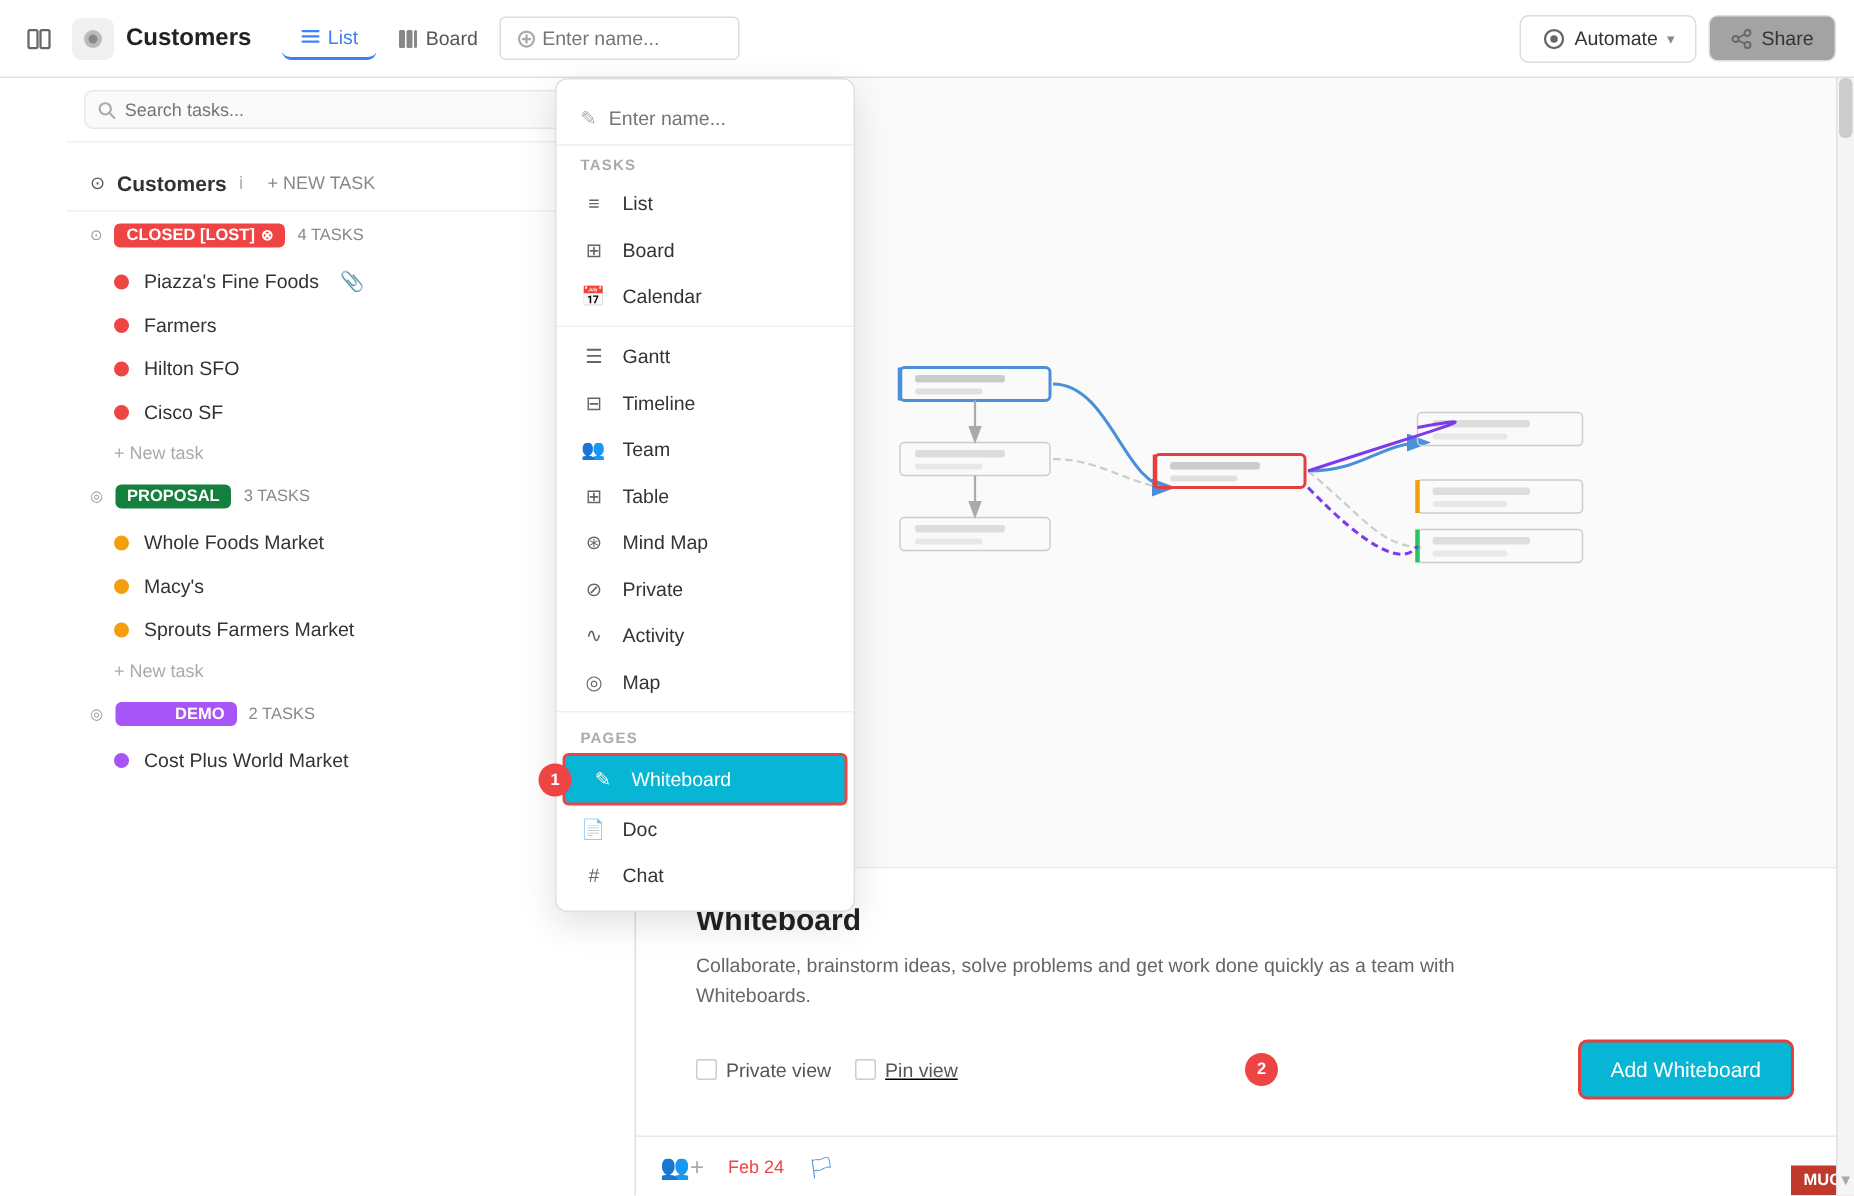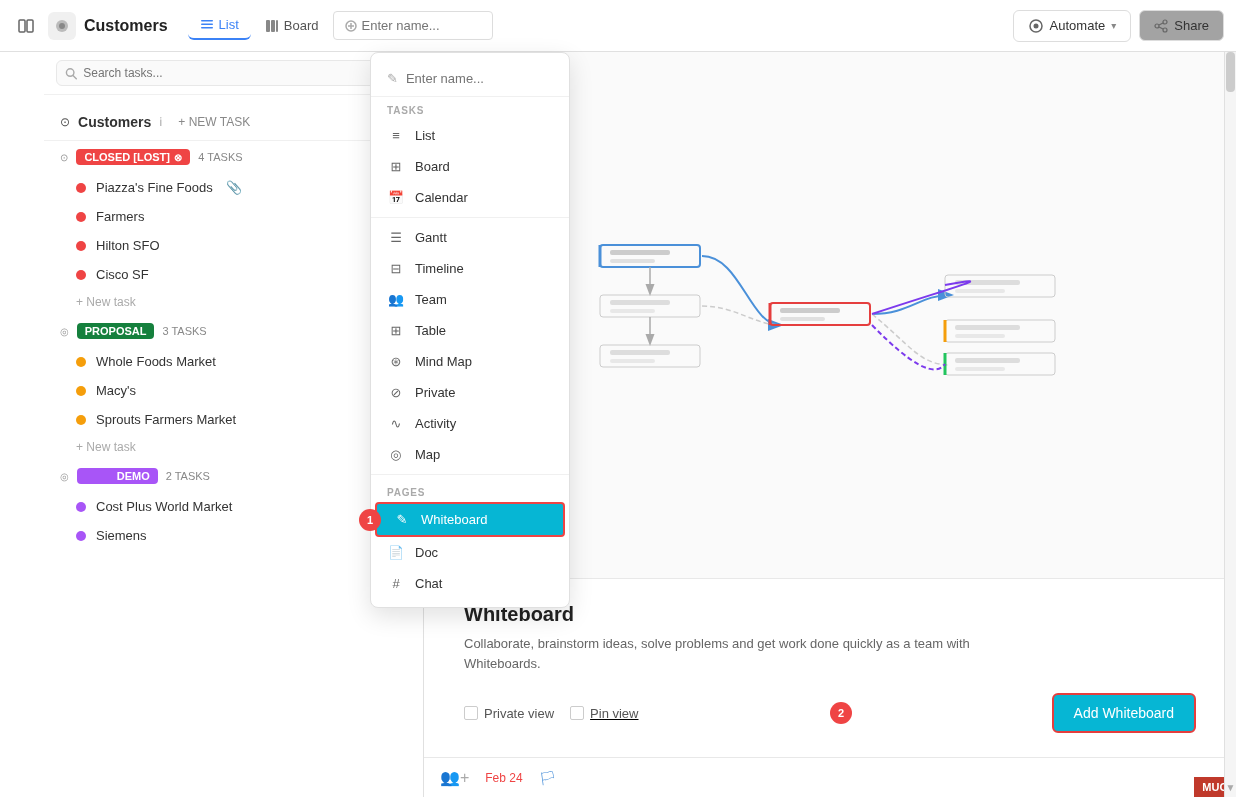--- a/index.html
+++ b/index.html
@@ -245,24 +245,20 @@
           <span style="color:#999;font-size:10px;">◎</span>
           <div class="group-badge badge-demo">
             <span>DEMO</span>
           </div>
           <span class="group-count">2 TASKS</span>
         </div>
         <div class="task-item">
           <div class="task-dot dot-purple"></div>
           <span class="task-name">Cost Plus World Market</span>
         </div>
-        <div class="task-item">
-          <div class="task-dot dot-purple"></div>
-          <span class="task-name">Siemens</span>
-        </div>
       </div>
     </div>
 
     <div class="dropdown-overlay">
       <div class="dropdown-enter-name">
         <span class="enter-name-icon">✎</span>
         <input class="enter-name-input" placeholder="Enter name..." readonly="" style="">
       </div>
 
       <div class="dropdown-section-label">TASKS</div>

